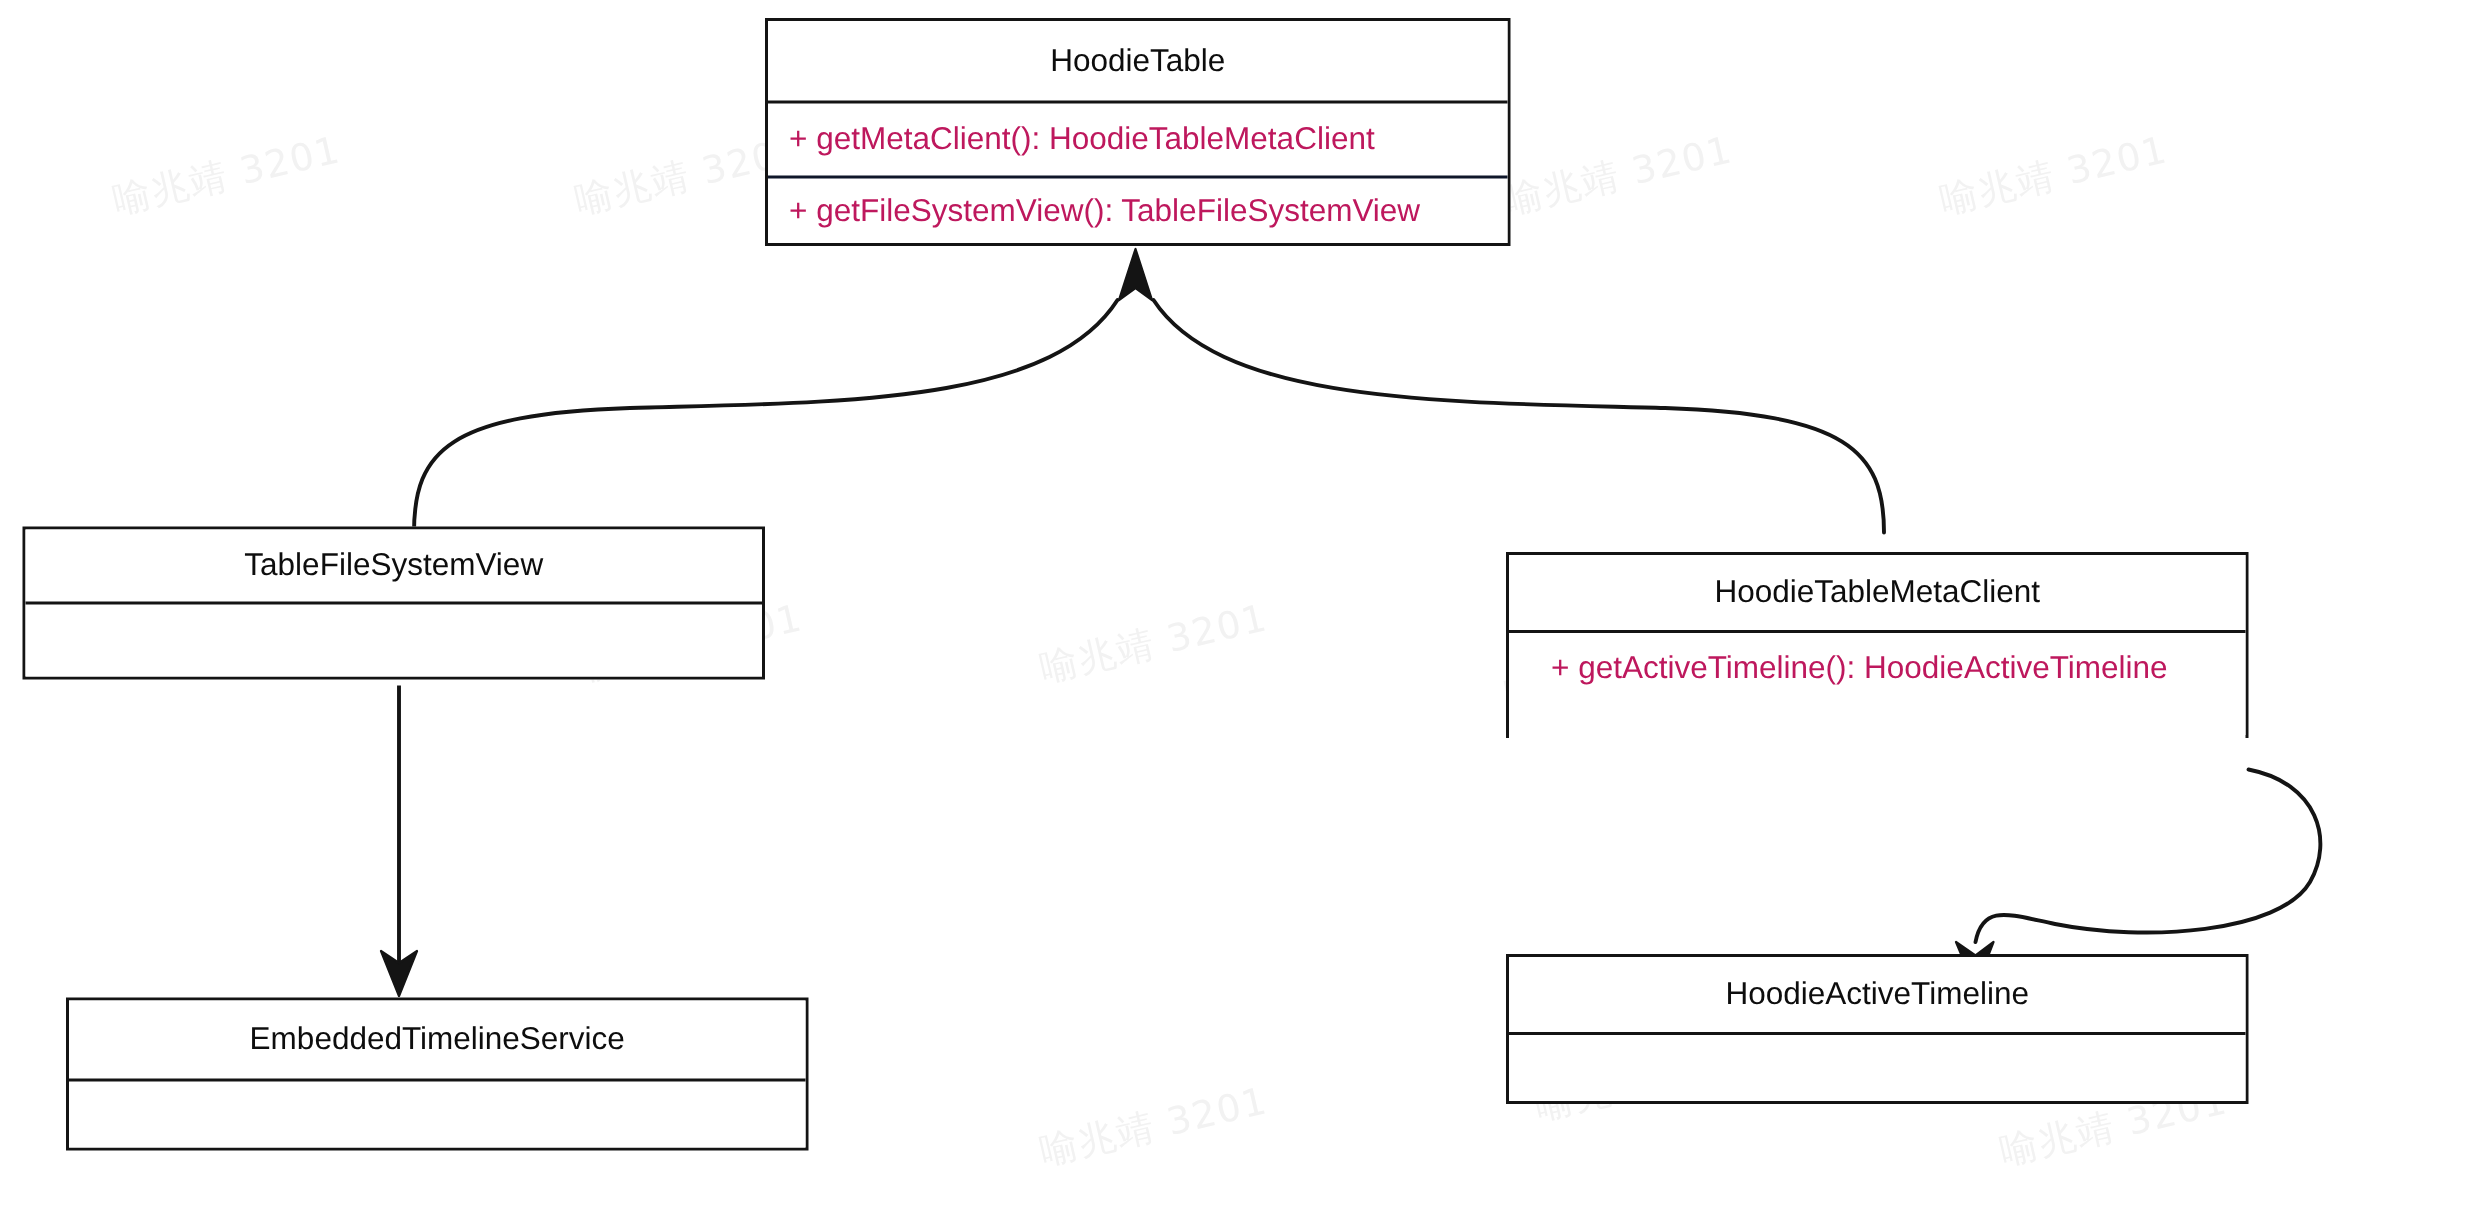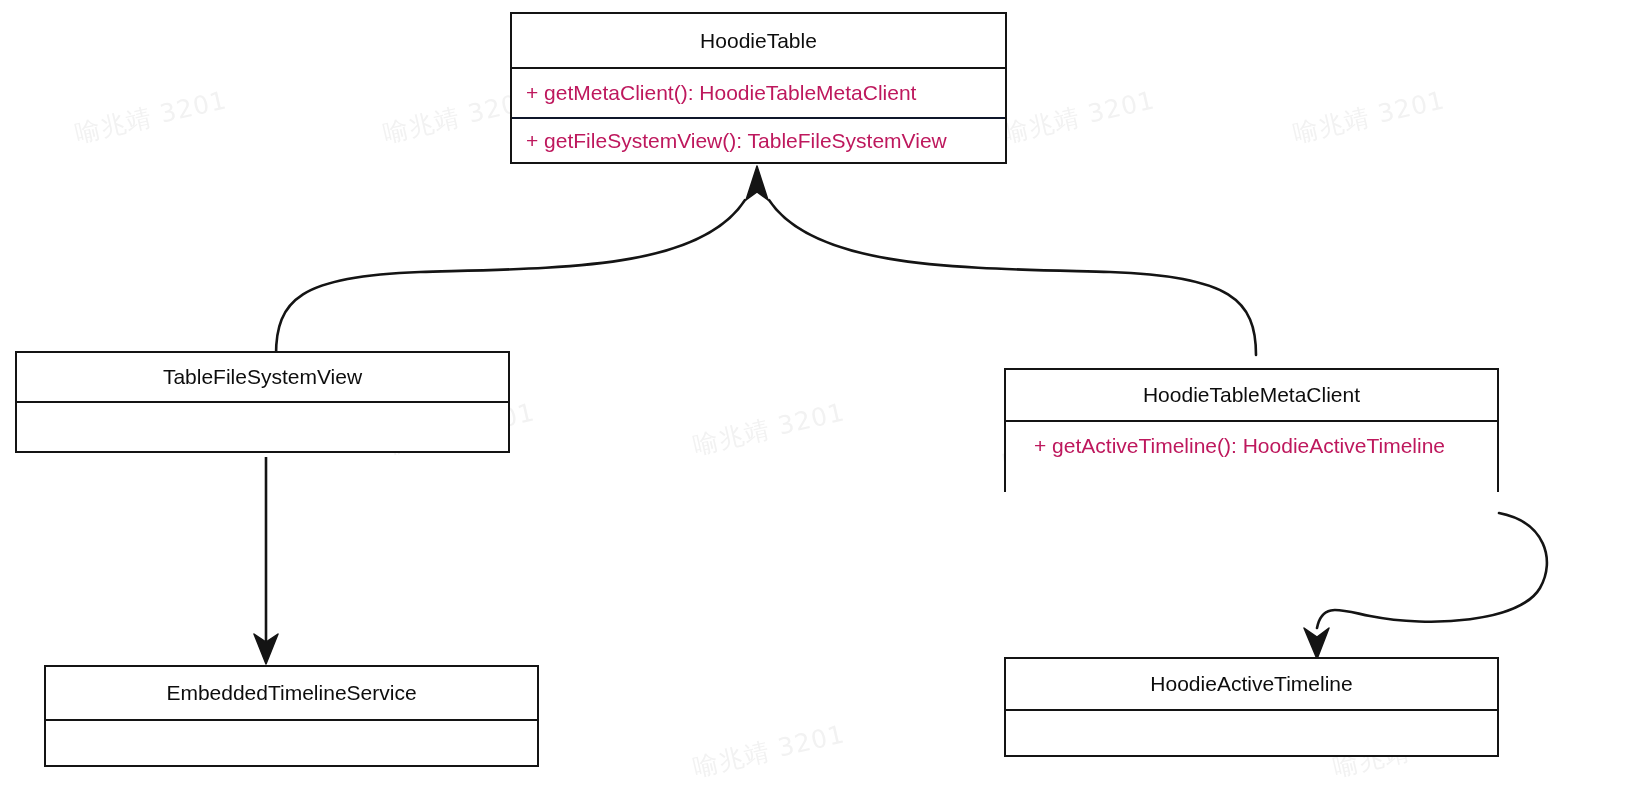--- a/index.html
+++ b/index.html
@@ -166,21 +166,21 @@
 
   <div class="uml-class" style="left:15px; top:665px; width:495px; height:102px;margin-left:29px;">
     <div class="uml-compartment uml-name" style="height:52px;">
       <span>EmbeddedTimelineService</span>
     </div>
     <div class="uml-compartment uml-members uml-empty" style="height:46px;">
       <div class="uml-member" style="height:42px;"></div>
     </div>
   </div>
 
-  <div class="uml-class" style="left:1004px; top:657px; width:495px; height:100px;">
+  <div class="uml-class" style="left:1004px; top:636px; width:495px; height:100px;">
     <div class="uml-compartment uml-name" style="height:50px;">
       <span>HoodieActiveTimeline</span>
     </div>
     <div class="uml-compartment uml-members uml-empty" style="height:46px;">
       <div class="uml-member" style="height:42px;"></div>
     </div>
   </div>
 
 </div>
 

